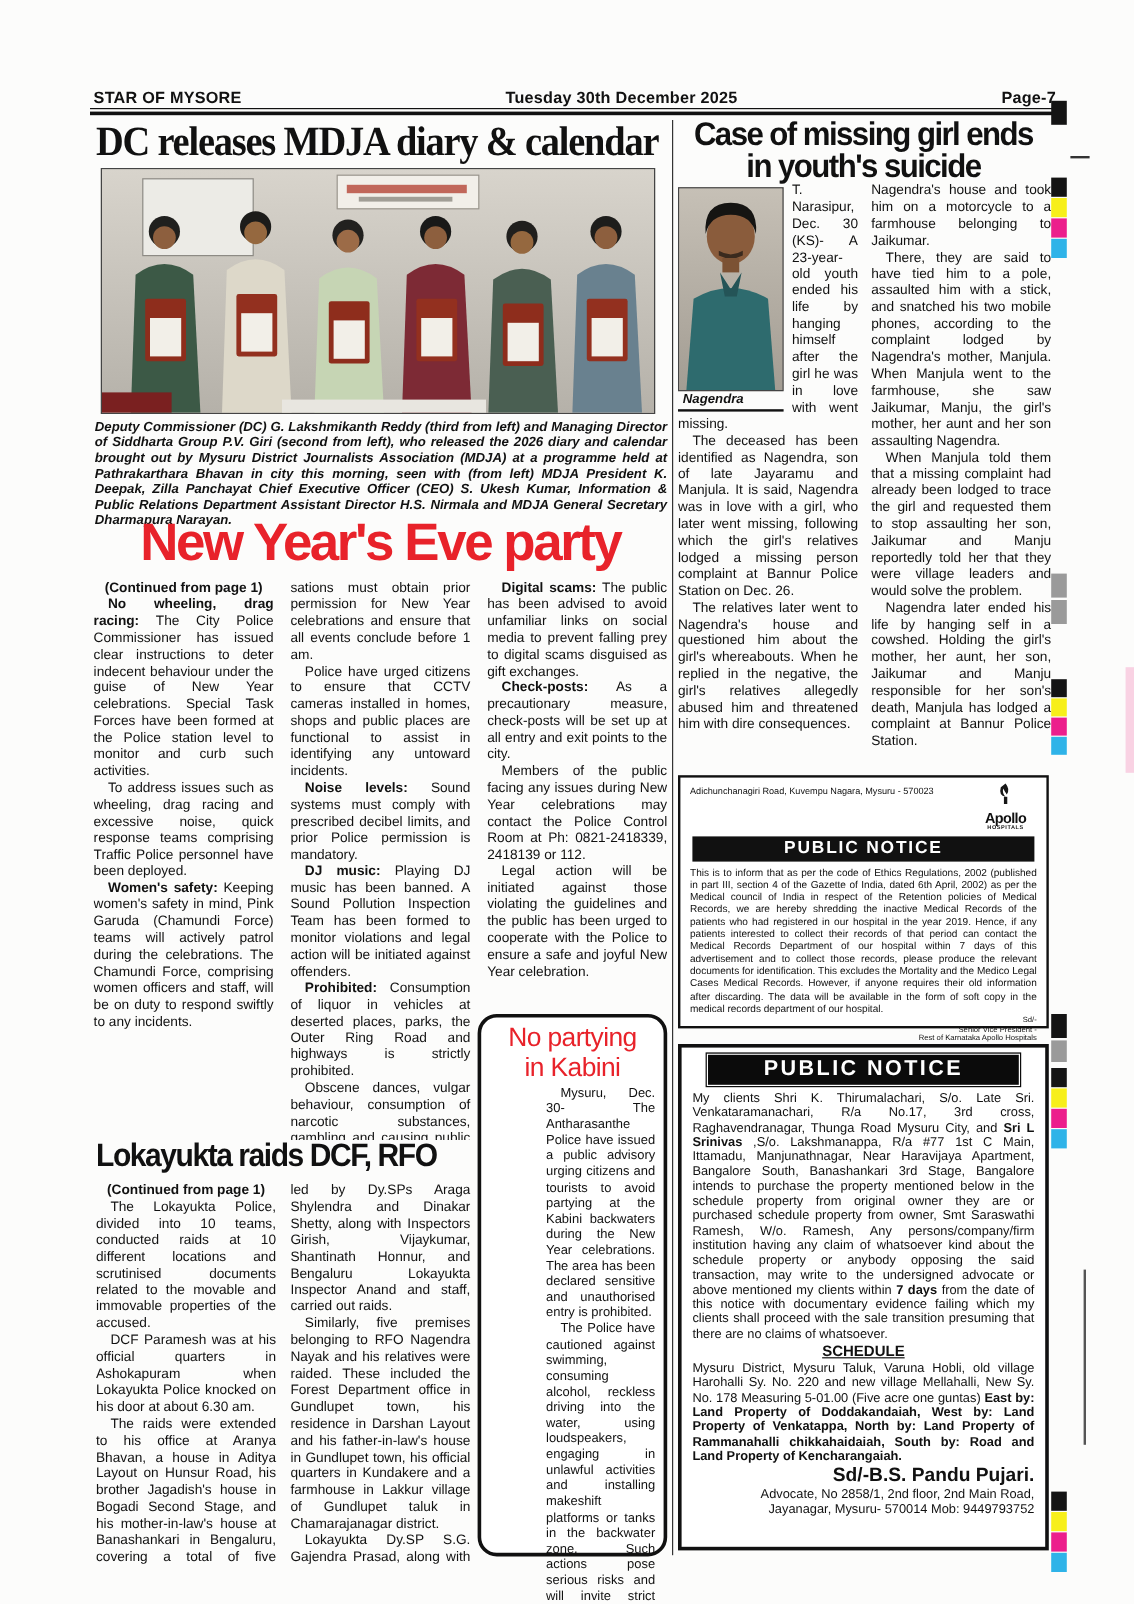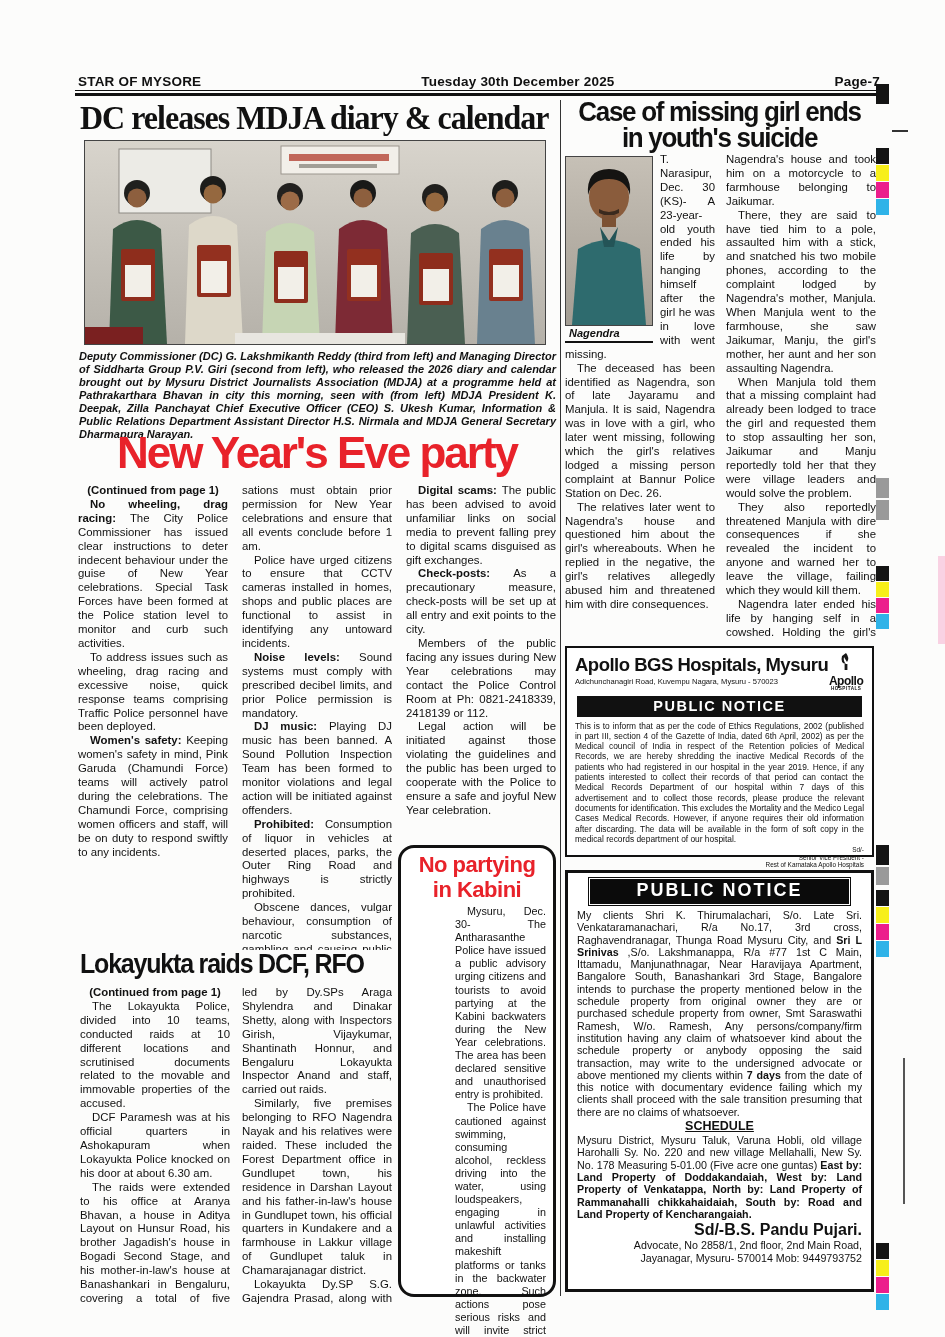--- a/index.html
+++ b/index.html
@@ -60,21 +60,21 @@
     transform: scaleY(1.08); transform-origin: top left;
   }
   .loka-cols { position: absolute; left: 80px; top: 986px; width: 312px; height: 320px; gap: 12px; overflow: hidden; }
   
   .kabini-box {
     position: absolute; left: 398px; top: 845px; width: 158px; height: 452px;
     border: 3.5px solid #111; border-radius: 16px; background: #fff;
     padding: 4px 7px;
   }
   .kabini-title {
-    text-align: center; color: #e8222a; font-weight: bold;
+    text-align: center; color: #e8222a; font-weight: normal;
     font-size: 22px; letter-spacing: -0.5px; line-height: 25px; margin-bottom: 3px;
   }
   .kabini-box p.para { font-size: 10.8px; line-height: 13.1px; margin-left: 47px; }
   
   .v-sep { position: absolute; left: 560px; top: 100px; width: 1px; height: 1196px; background: #333; }
   .mg-headline {
     position: absolute; left: 563px; top: 99px; width: 313px;
     text-align: center; font-weight: bold; font-size: 26px;
     letter-spacing: -1.3px; line-height: 25px;
     transform: scaleY(1.05); transform-origin: top center;
@@ -285,29 +285,27 @@
       <div>
           <p class="para noindent">T. Narasipur, Dec. 30 (KS)- A 23-year-old youth ended his life by hanging himself after the girl he was in love with went missing.</p>
           <p class="para">The deceased has been identified as Nagendra, son of late Jayaramu and Manjula. It is said, Nagendra was in love with a girl, who later went missing, following which the girl's relatives lodged a missing person complaint at Bannur Police Station on Dec. 26.</p>
           <p class="para">The relatives later went to Nagendra's house and questioned him about the girl's whereabouts. When he replied in the negative, the girl's relatives allegedly abused him and threatened him with dire consequences.</p>
         </div>
     </div>
     <div class="col">
         <p class="para noindent">Nagendra's house and took him on a motorcycle to a farmhouse belonging to Jaikumar.</p>
         <p class="para">There, they are said to have tied him to a pole, assaulted him with a stick, and snatched his two mobile phones, according to the complaint lodged by Nagendra's mother, Manjula. When Manjula went to the farmhouse, she saw Jaikumar, Manju, the girl's mother, her aunt and her son assaulting Nagendra.</p>
         <p class="para">When Manjula told them that a missing complaint had already been lodged to trace the girl and requested them to stop assaulting her son, Jaikumar and Manju reportedly told her that they were village leaders and would solve the problem.</p>
-        <p class="para">They also reportedly threatened Manjula with dire consequences if she revealed the incident to anyone and warned her to leave the village, failing which they would kill them.</p>
         <p class="para">Nagendra later ended his life by hanging self in a cowshed. Holding the girl's mother, her aunt, her son, Jaikumar and Manju responsible for her son's death, Manjula has lodged a complaint at Bannur Police Station.</p>
       </div>
   </div>
 
   <div class="apollo-box">
     <div class="apollo-head">
       <div>
-        <div class="apollo-name">Apollo BGS Hospitals, Mysuru</div>
         <div class="apollo-addr">Adichunchanagiri Road, Kuvempu Nagara, Mysuru - 570023</div>
       </div>
       <div class="apollo-logo">
         <svg width="20" height="20" viewBox="0 0 20 20">
           <path d="M10 1 Q14 6 11 10 Q9 7 8 5 Q7 9 10 12 Q4 11 6 4 Z" fill="#161616"></path>
           <rect x="8.6" y="12" width="2.8" height="6" fill="#161616"></rect>
         </svg>
         <div class="logo-word">Apollo</div>
         <div class="logo-sub">HOSPITALS</div>
       </div>

